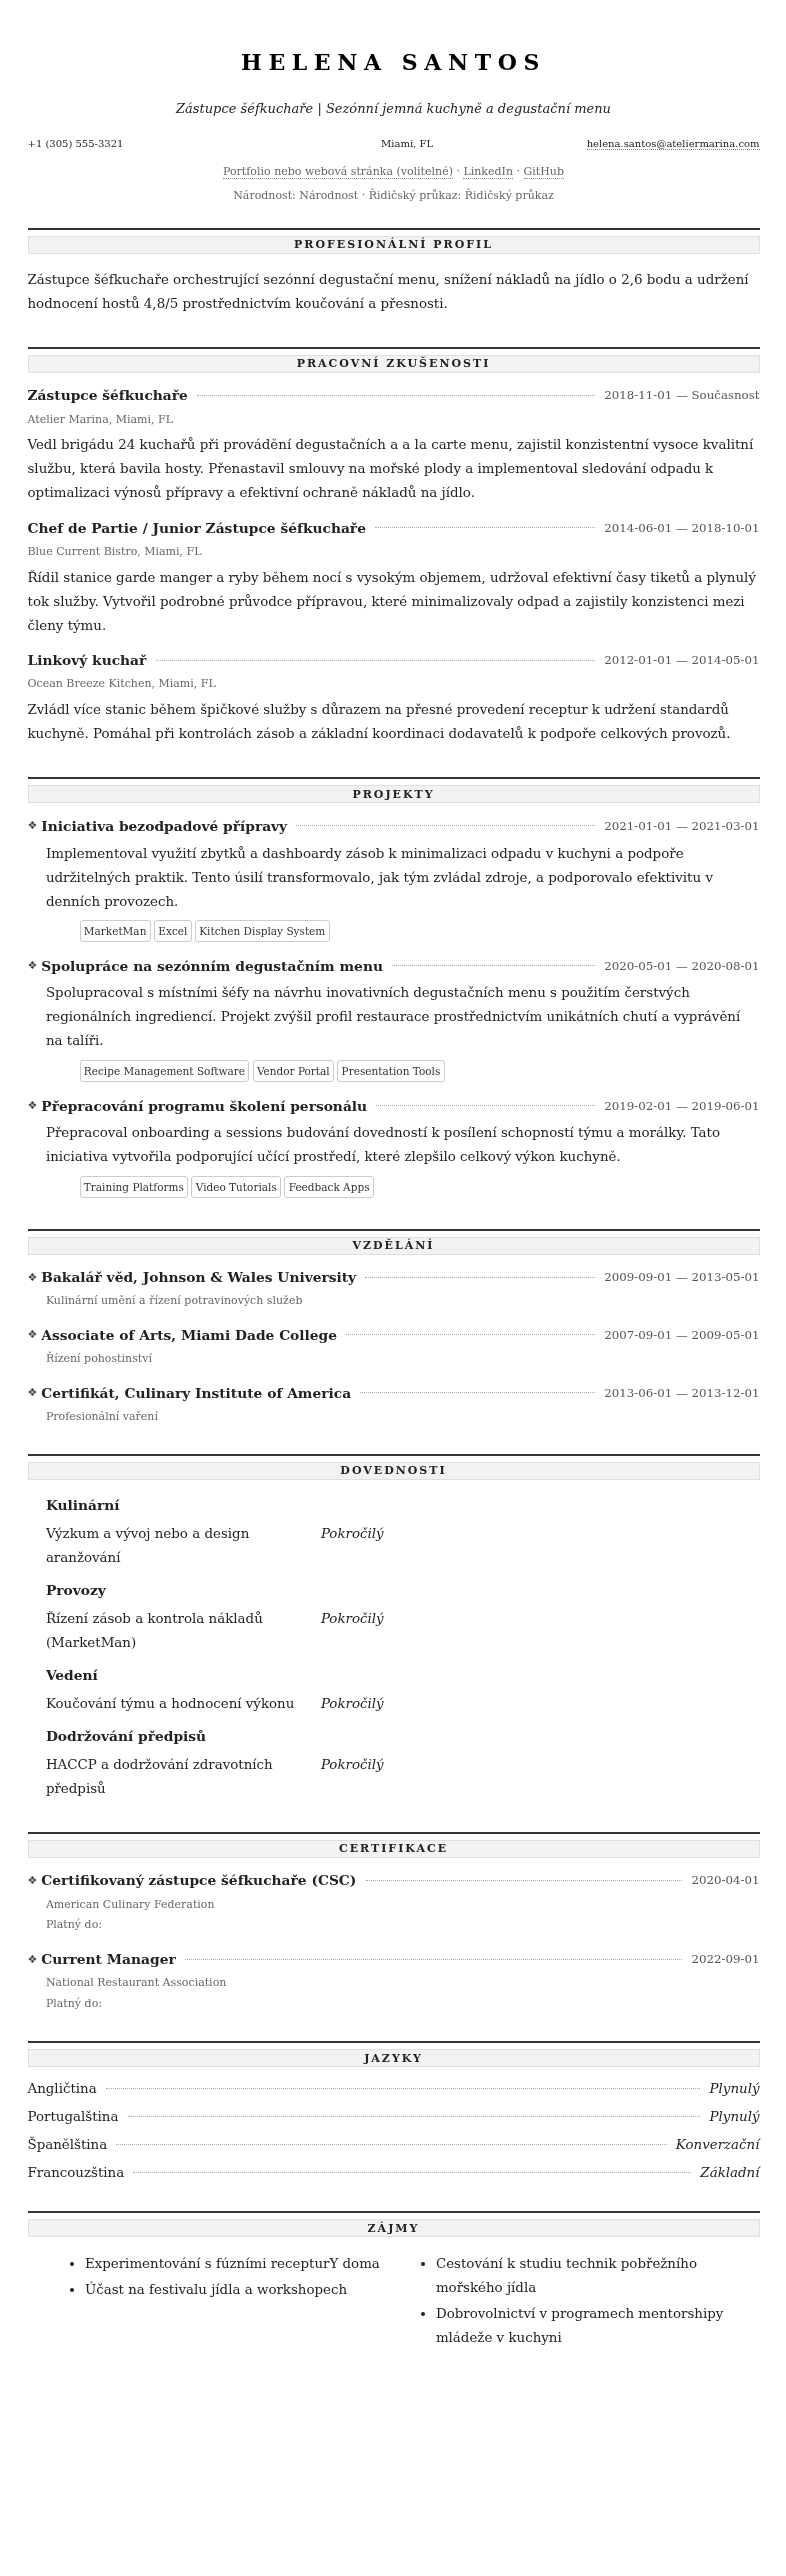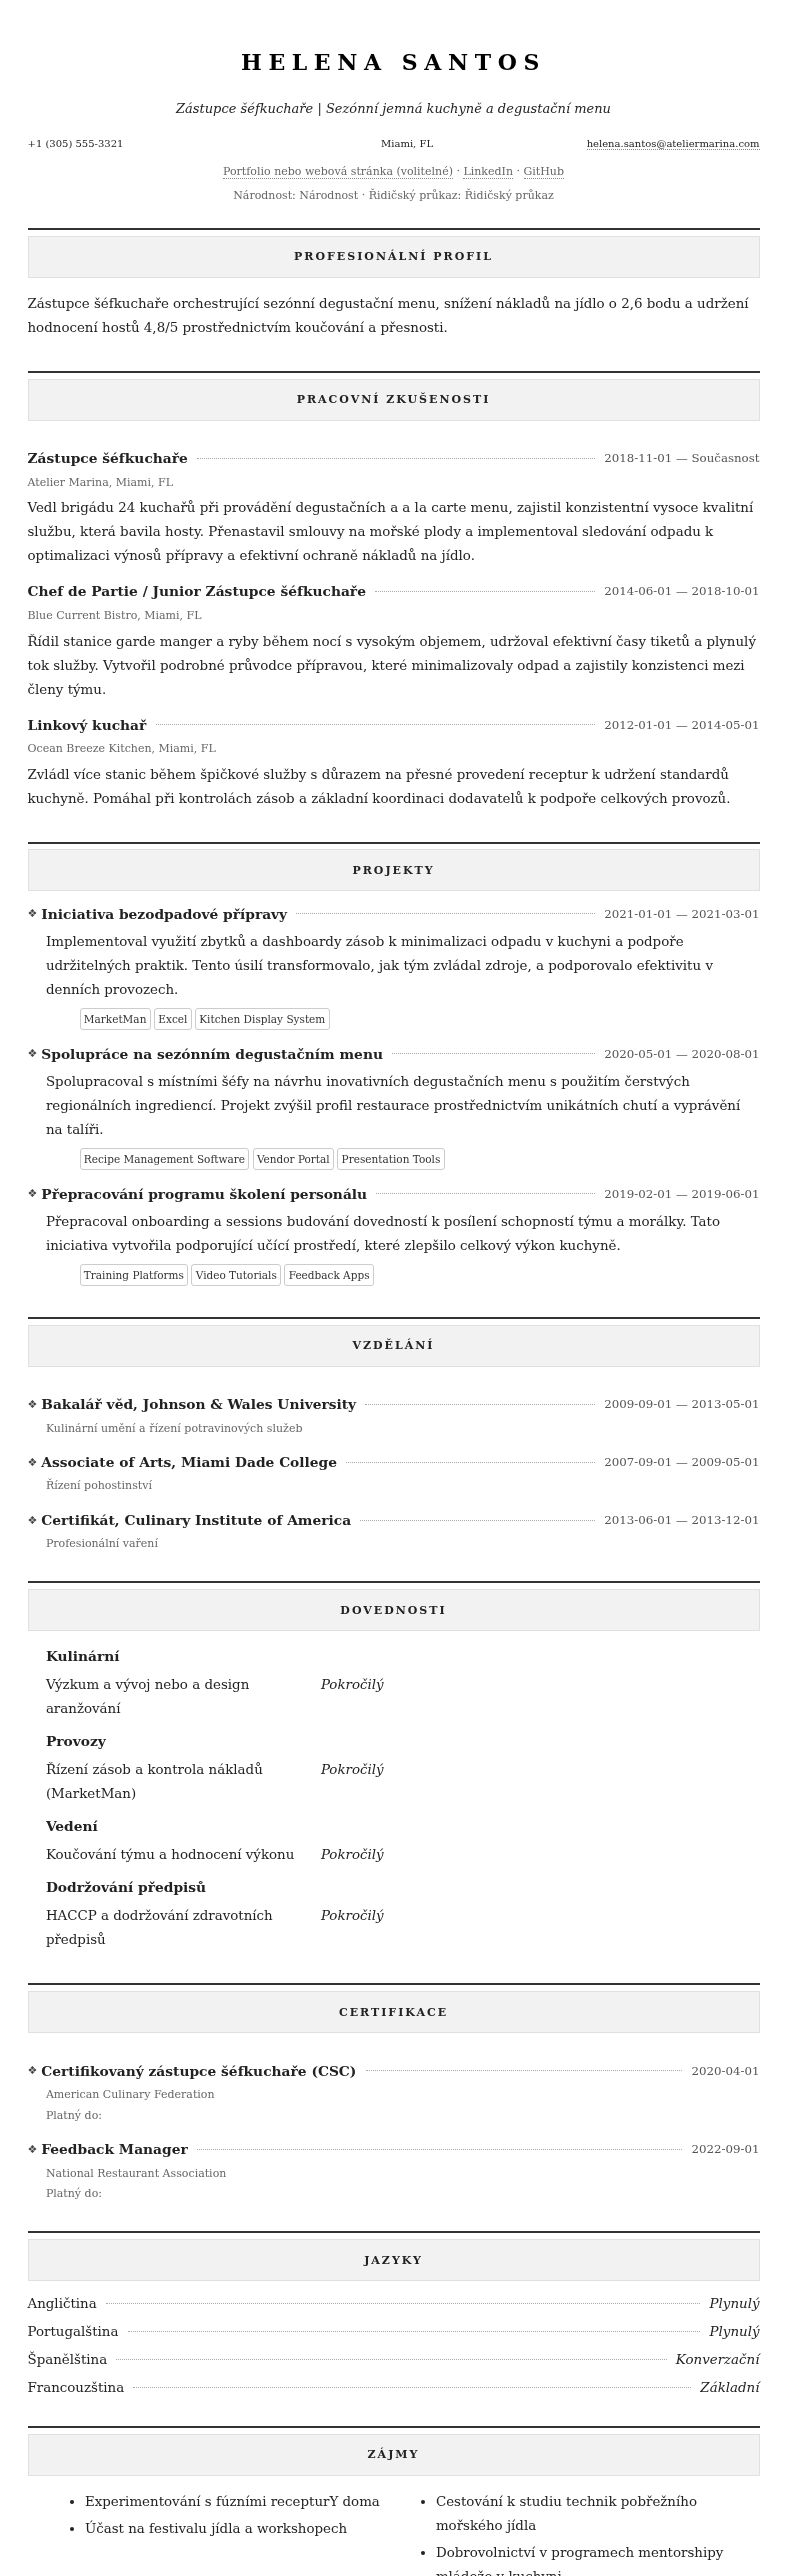--- a/index.html
+++ b/index.html
@@ -29,28 +29,28 @@
   .links-row .lnk { border-bottom: 0.7px dotted #888; }
   .meta-row { margin-top: 11px; font-size: 11px; color: #666; }
 
   
   .section { margin-top: 31px; }
   .section:first-of-type { margin-top: 26px; }
   .rule { height: 2px; background: #333; }
   .sec-head {
     margin-top: 5.9px; background: #f2f2f2;
     border: 1.3px solid #e0e0e0;
-    height: 42px; display: flex; align-items: center; justify-content: center;
+    height: 18px; display: flex; align-items: center; justify-content: center;
     font-size: 11px; font-weight: bold; letter-spacing: 2px; color: #222;
   }
   .sec-body { padding-top: 14.4px; }
   .summary { font-size: 13.4px; line-height: 24px; }
 
   
-  .entry { margin-bottom: 14.4px; margin-top: 15px; }
+  .entry { margin-bottom: 14.4px; }
   .entry-top { display: flex; align-items: center; }
   .entry-title { font-size: 13.8px; font-weight: bold; white-space: nowrap; }
   .leader { flex: 1; border-bottom: 0.7px dotted #aaa; margin: 0 9.2px; height: 0.7px; }
   .entry-date { font-size: 11.8px; color: #555; white-space: nowrap; }
   .entry-sub { font-size: 11px; color: #666; margin-top: 9.2px; }
   .entry-desc { font-size: 13.4px; line-height: 24px; margin-top: 7.9px; }
 
   .bullet { font-size: 11px; color: #444; margin-right: 3.9px; }
   .indent { padding-left: 18.4px; }
   .tags { display: flex; gap: 3.3px; padding-left: 52px; margin-top: 6.6px; }
@@ -271,21 +271,21 @@
           <span class="entry-title">Certifikovaný zástupce šéfkuchaře (CSC)</span>
           <span class="leader"></span>
           <span class="entry-date">2020-04-01</span>
         </div>
         <div class="entry-sub indent">American Culinary Federation</div>
         <div class="entry-sub indent" style="margin-top:7.9px;">Platný do:</div>
       </div>
       <div class="entry">
         <div class="entry-top">
           <span class="bullet">❖</span>
-          <span class="entry-title">Feedback Manager</span>
+          <span class="entry-title">Current Manager</span>
           <span class="leader"></span>
           <span class="entry-date">2022-09-01</span>
         </div>
         <div class="entry-sub indent">National Restaurant Association</div>
         <div class="entry-sub indent" style="margin-top:7.9px;">Platný do:</div>
       </div>
     </div>
   </section>
 
   <section class="section">

